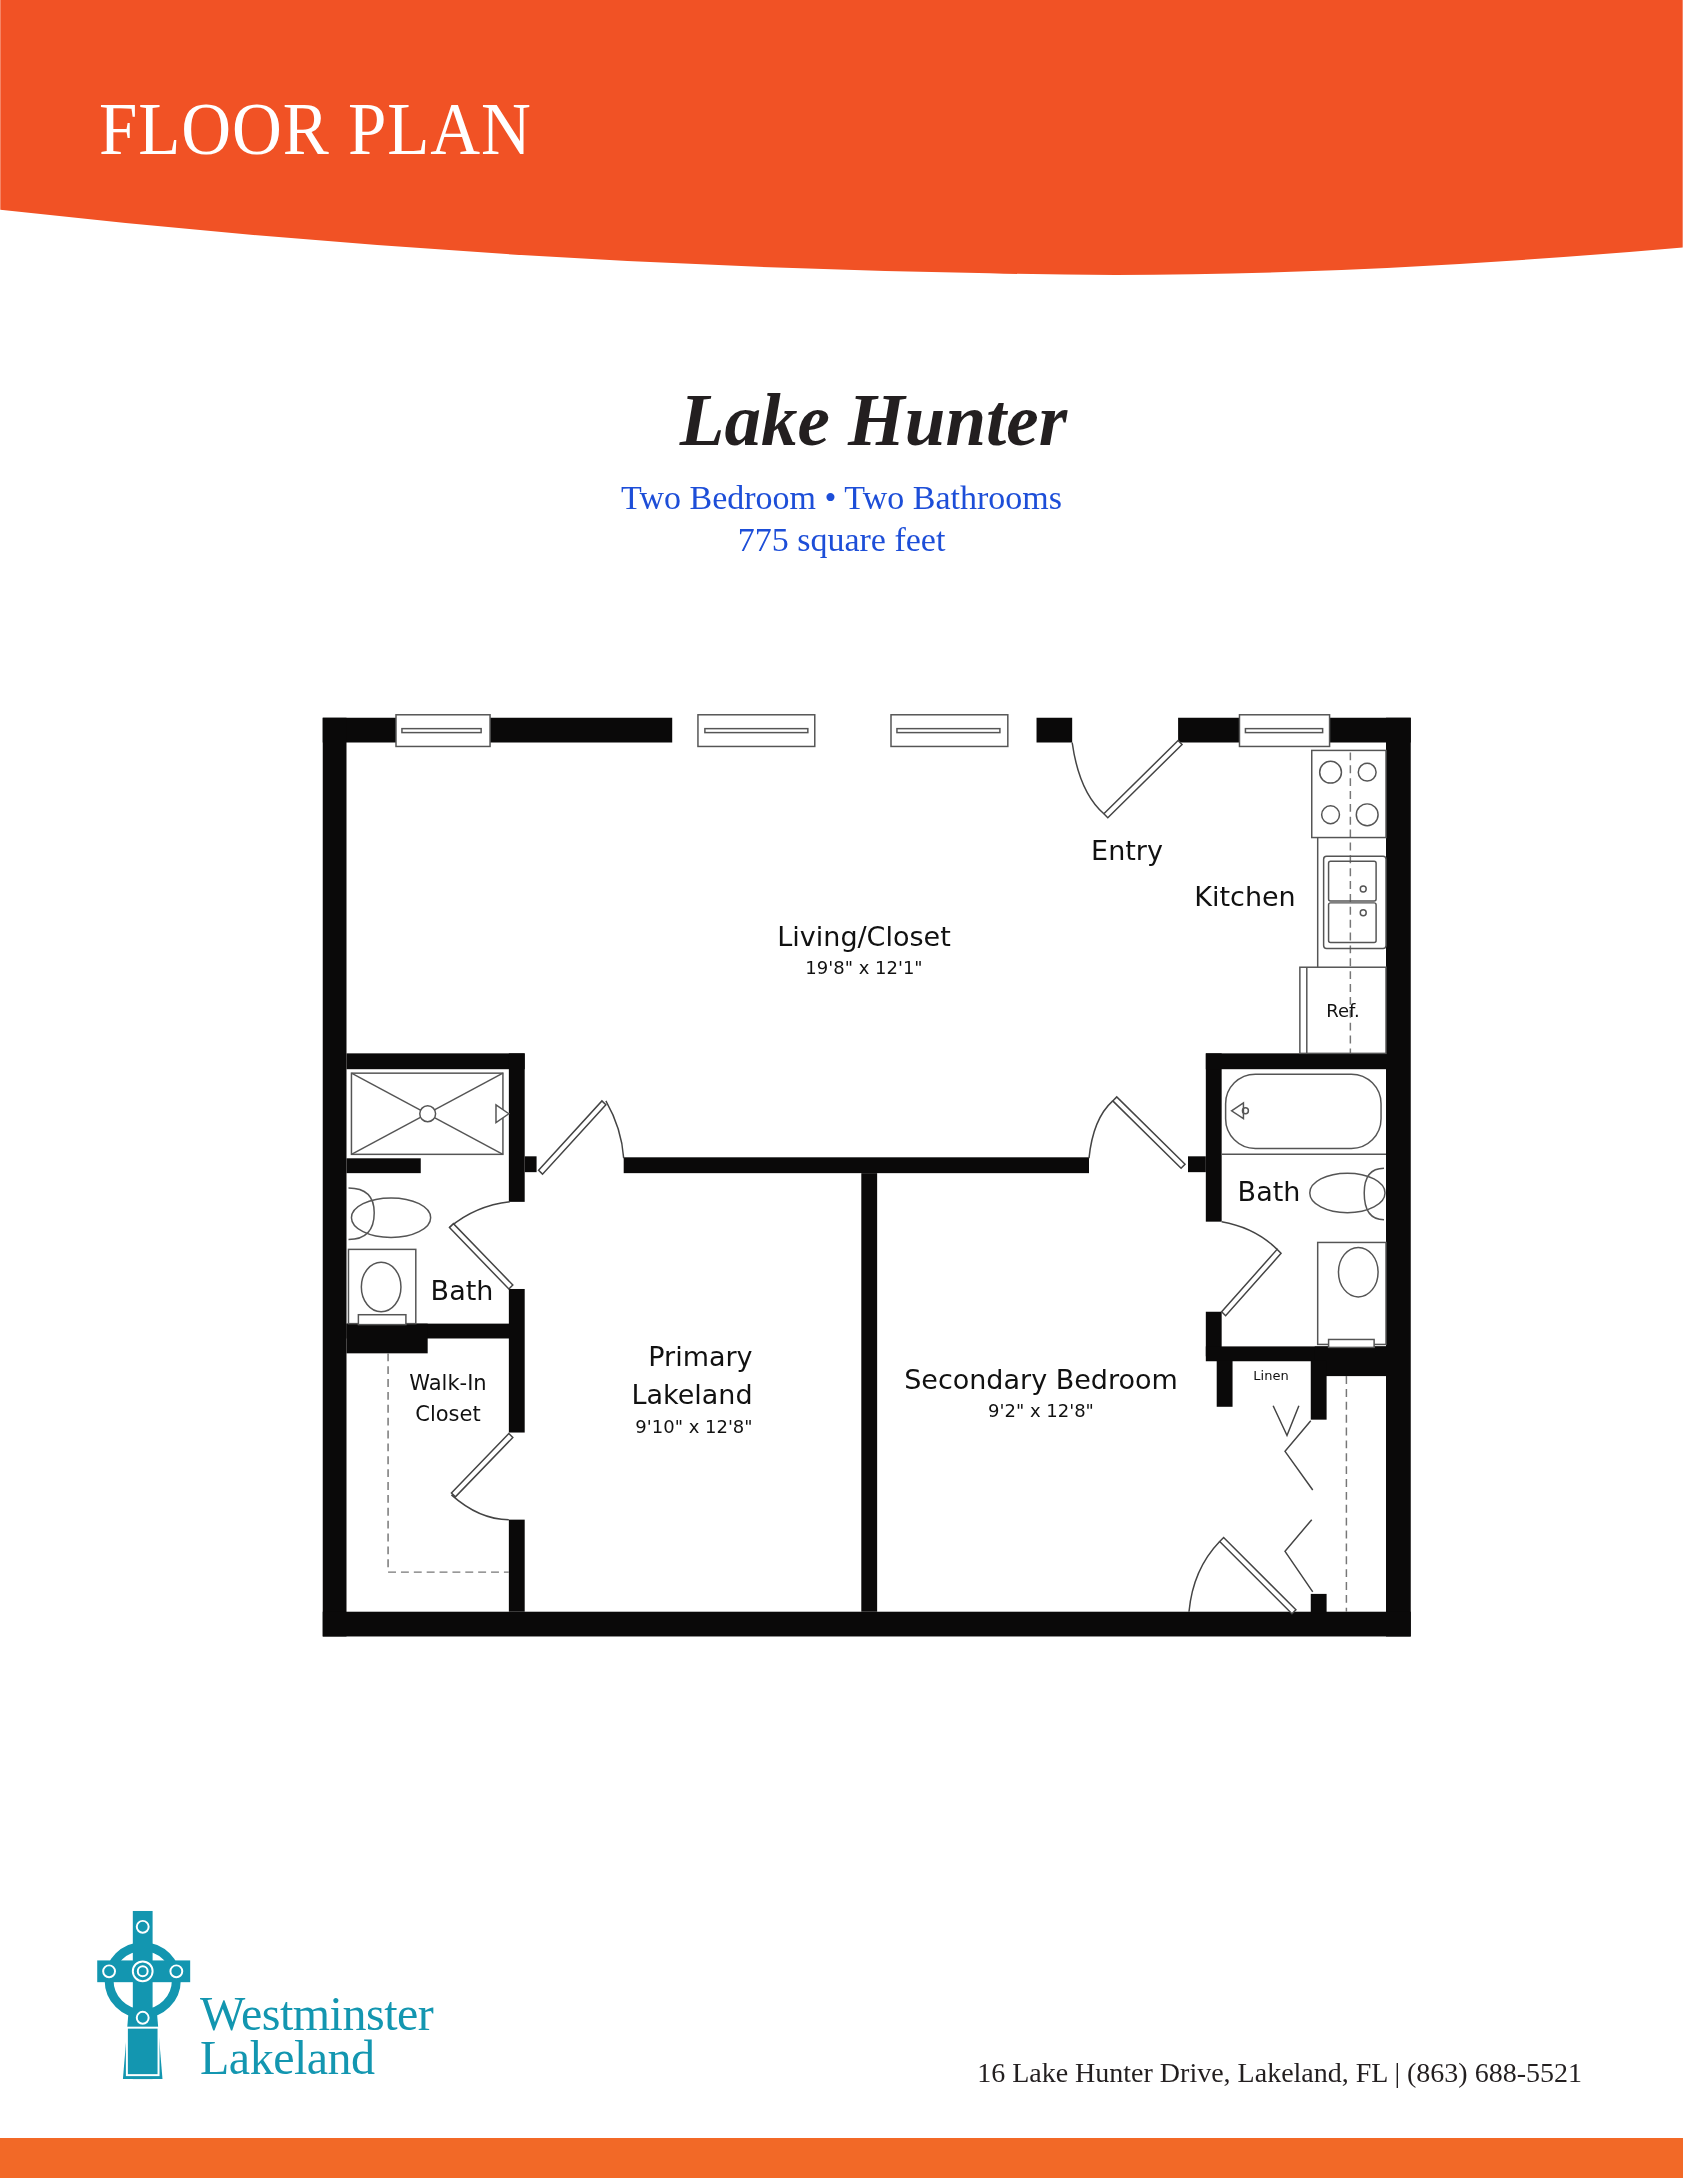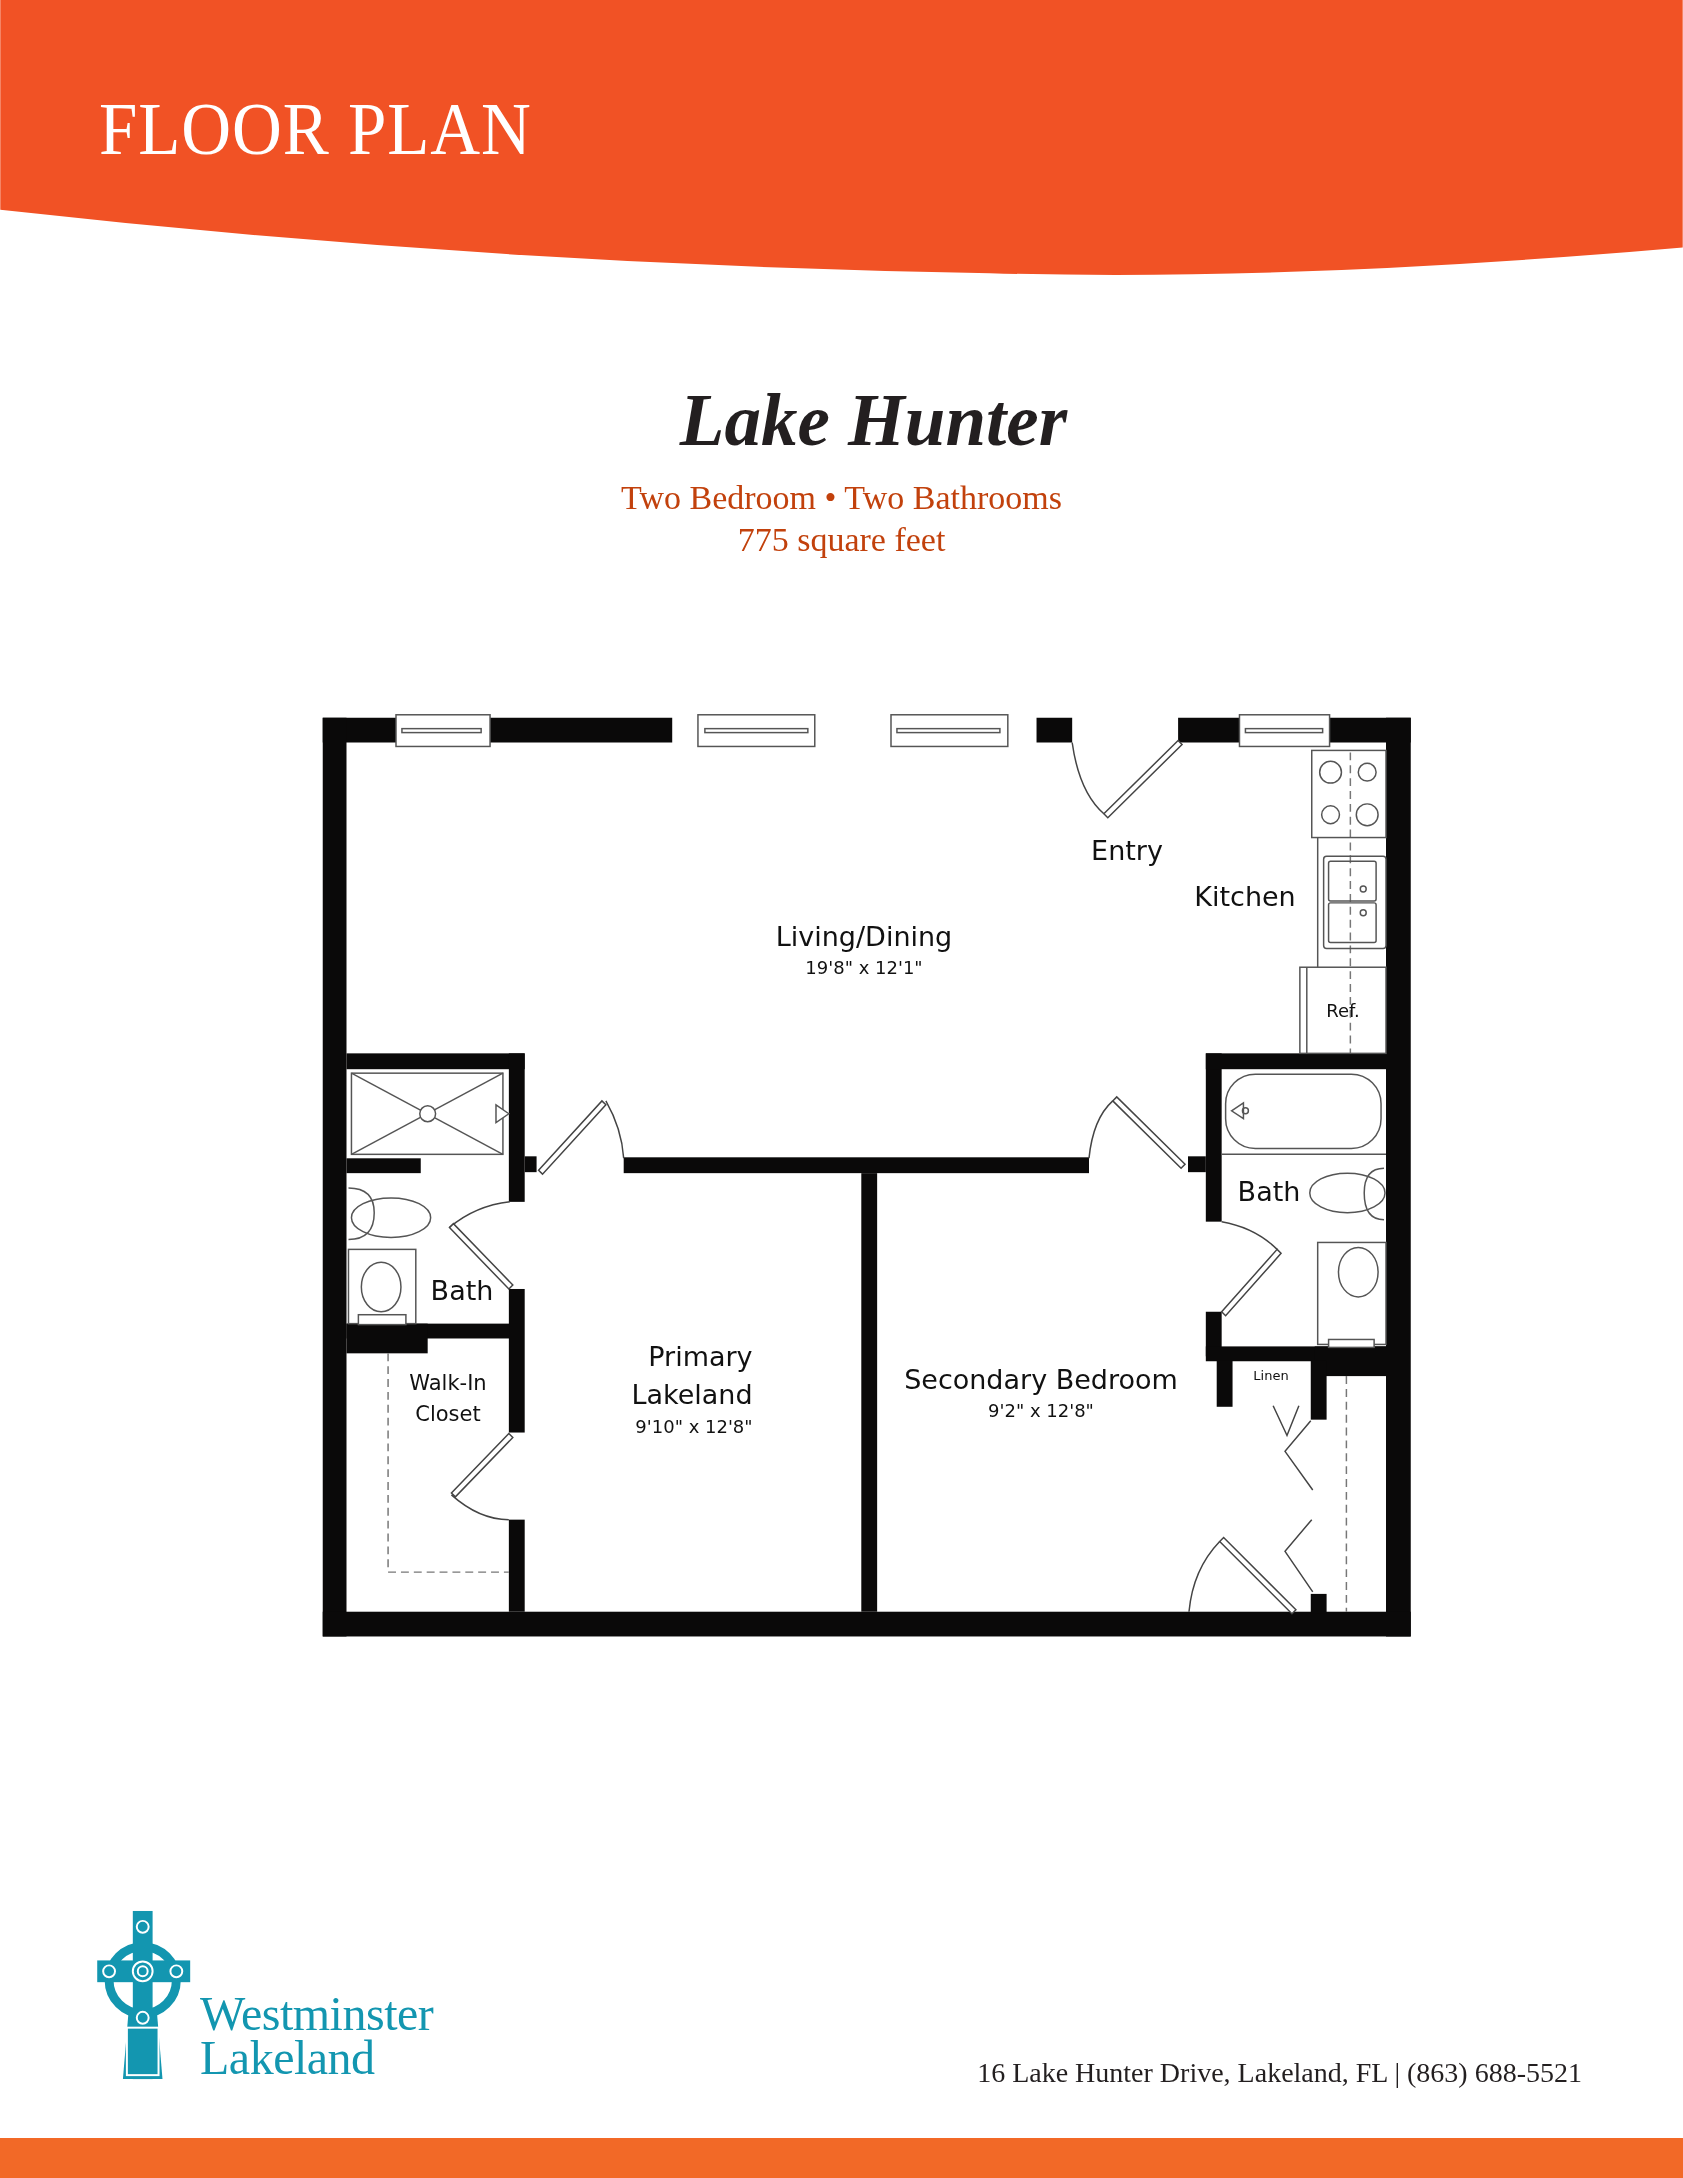--- a/index.html
+++ b/index.html
@@ -1,20 +1,20 @@
 <!DOCTYPE html>
 <html><head>
 <meta charset="utf-8">
 <style>
   html, body { margin: 0; padding: 0; background: #ffffff; }
   body { width: 1683px; height: 2178px; position: relative; overflow: hidden; font-family: "Liberation Sans", "DejaVu Sans", sans-serif; }
   .header-bg { position: absolute; left: 0; top: 0; width: 1683px; height: 287px; }
   .header-title { position: absolute; left: 99px; top: 91px; color: #ffffff; font-family: "Liberation Serif", "DejaVu Serif", serif; font-size: 75px; letter-spacing: 1px; line-height: 1; transform: scaleX(0.92); transform-origin: left top; }
   .plan-title { position: absolute; left: 0; width: 1683px; top: 384px; text-align: center; font-family: "Liberation Serif", "DejaVu Serif", serif; font-style: italic; font-weight: bold; font-size: 73px; color: #231f20; line-height: 1; padding-left: 32px; }
-  .plan-sub { position: absolute; left: 0; width: 1683px; text-align: center; font-family: "Liberation Serif", "DejaVu Serif", serif; font-size: 34px; color: #c2410c; line-height: 1; }
+  .plan-sub { position: absolute; left: 0; width: 1683px; text-align: center; font-family: "Liberation Serif", "DejaVu Serif", serif; font-size: 34px; color: #1d4ed8; line-height: 1; }
   .plan-sub.l1 { top: 481px; }
   .plan-sub.l2 { top: 523px; }
   .floorplan { position: absolute; left: 0; top: 0; width: 1683px; height: 2178px; }
   .room-label { position: absolute; text-align: center; color: #111; font-family: "DejaVu Sans", "Liberation Sans", sans-serif; line-height: 1.2; white-space: nowrap; transform: translateX(-50%); }
   .room-label .nm { font-size: 27px; display: block; }
   .room-label .dim { font-size: 18px; display: block; margin-top: 4px; }
   .small-label { position: absolute; font-family: "DejaVu Sans", "Liberation Sans", sans-serif; color: #111; white-space: nowrap; transform: translateX(-50%); }
   .logo { position: absolute; left: 97px; top: 1909px; width: 396px; height: 178px; }
   .logo-text { position: absolute; left: 200px; top: 1992px; color: #1396b0; font-family: "Liberation Serif", "DejaVu Serif", serif; font-size: 48px; line-height: 44px; letter-spacing: -0.5px; }
   .address { position: absolute; right: 101px; top: 2057px; font-family: "Liberation Serif", "DejaVu Serif", serif; font-size: 28px; color: #231f20; white-space: nowrap; }
@@ -160,21 +160,21 @@
     <line x1="1234" y1="1166" x2="1400" y2="1166"></line>
     <ellipse cx="1361" cy="1205" rx="38" ry="20"></ellipse>
     <path d="M1398,1180 Q1378,1180 1378,1205 Q1378,1232 1398,1232"></path>
     <rect x="1331" y="1255" width="69" height="103"></rect>
     <ellipse cx="1372" cy="1285" rx="20" ry="25"></ellipse>
     <rect x="1342" y="1353" width="46" height="8" fill="#fff"></rect>
   </g>
 </svg>
 
 <div class="room-label" style="left:864px; top:921px;">
-  <span class="nm">Living/Dining</span>
+  <span class="nm">Living/Closet</span>
   <span class="dim">19'8" x 12'1"</span>
 </div>
 <div class="room-label" style="left:1127px; top:835px;">
   <span class="nm">Entry</span>
 </div>
 <div class="room-label" style="left:1245px; top:881px;">
   <span class="nm">Kitchen</span>
 </div>
 <div class="small-label" style="left:1343px; top:1000px; font-size:18px;">Ref.</div>
 <div class="room-label" style="left:462px; top:1275px;">

